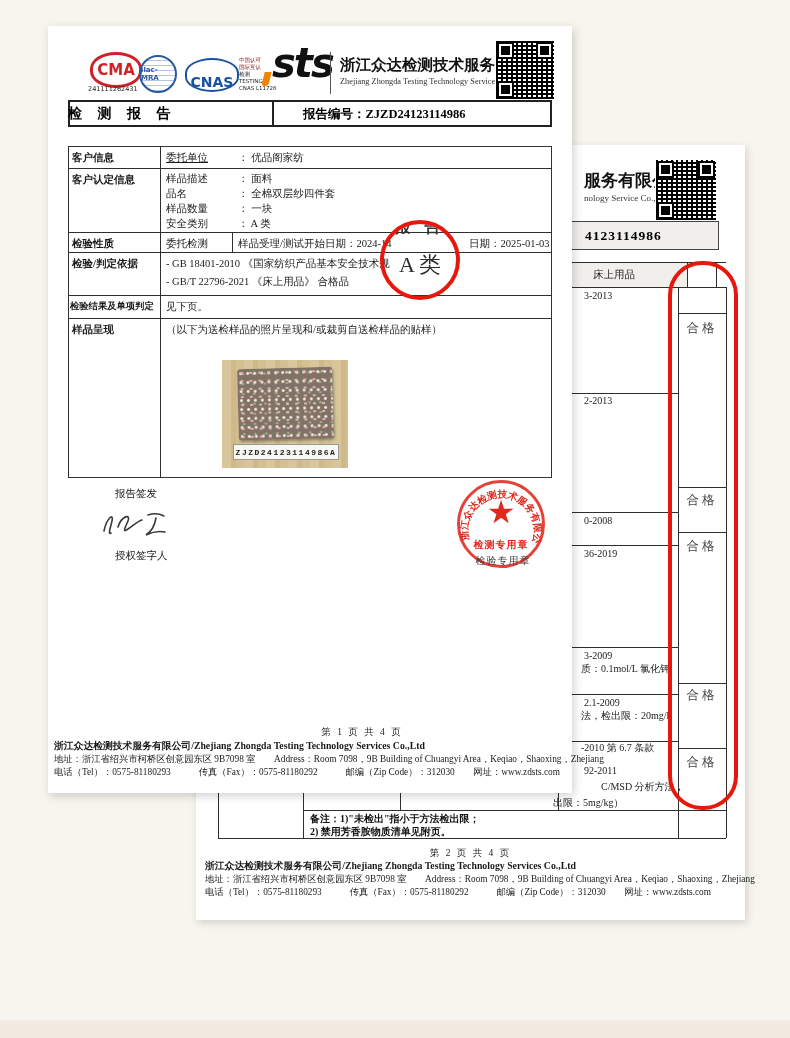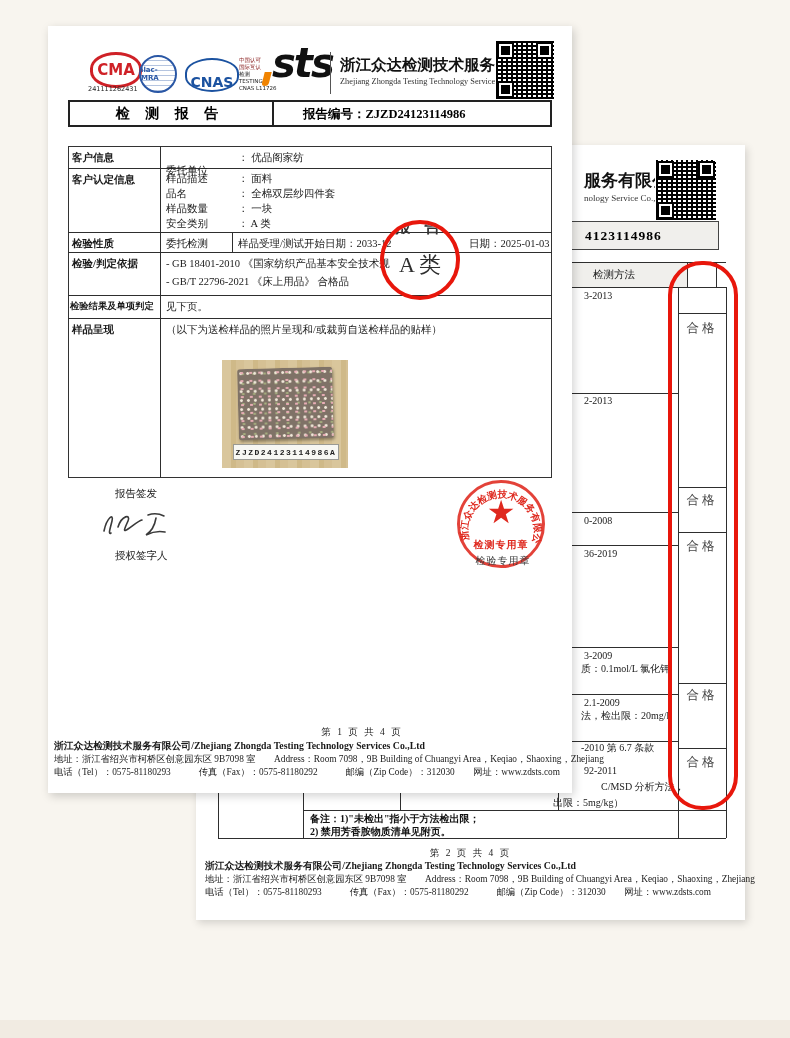--- a/index.html
+++ b/index.html
@@ -62,21 +62,21 @@
   </div>
 
   <div class="abs gray" style="left:500px;top:221px;width:217px;height:27px;border:1.5px solid #444;z-index:2;"></div>
   <div class="t" style="left:585px;top:227px;z-index:2;font-weight:bold;font-size:13.5px;letter-spacing:1px;color:#000;">4123114986</div>
 
   <div class="abs gray" style="left:540px;top:262px;width:147px;height:25px;z-index:2;"></div>
   <div class="ln" style="left:540px;top:262px;width:186px;z-index:2;"></div>
   <div class="ln" style="left:540px;top:287px;width:186px;z-index:2;"></div>
   <div class="vln" style="left:687px;top:262px;height:25px;z-index:2;"></div>
   <div class="vln" style="left:716px;top:262px;height:25px;z-index:2;"></div>
-  <div class="t" style="left:593px;top:268px;z-index:2;color:#222;font-size:10.5px;">检测方法</div>
+  <div class="t" style="left:593px;top:268px;z-index:2;color:#222;font-size:10.5px;">床上用品</div>
 
   <div class="vln" style="left:678px;top:287px;height:551px;z-index:2;"></div>
   <div class="vln" style="left:726px;top:287px;height:551px;z-index:2;"></div>
 
   <div class="ln" style="left:678px;top:313px;width:48px;z-index:2;"></div>
   <div class="ln" style="left:678px;top:487px;width:48px;z-index:2;"></div>
   <div class="ln" style="left:678px;top:532px;width:48px;z-index:2;"></div>
   <div class="ln" style="left:678px;top:683px;width:48px;z-index:2;"></div>
   <div class="ln" style="left:678px;top:748px;width:48px;z-index:2;"></div>
 
@@ -150,49 +150,49 @@
   <div class="t" style="left:340px;top:55px;z-index:4;font-weight:bold;font-size:15.5px;color:#111;">浙江众达检测技术服务有限公司</div>
   <div class="t" style="left:340px;top:77px;z-index:4;font-size:8.3px;color:#333;">Zhejiang Zhongda Testing Technology Service Co.,Ltd</div>
   <div class="qr" style="left:495px;top:40px;width:58px;height:58px;z-index:4;">
     <div class="eye" style="left:1px;top:1px;"></div>
     <div class="eye" style="right:1px;top:1px;"></div>
     <div class="eye" style="left:1px;bottom:1px;"></div>
   </div>
 
   <div class="abs" style="left:68px;top:100px;width:484px;height:27px;border:2px solid #222;box-sizing:border-box;z-index:4;"></div>
   <div class="vln" style="left:272px;top:100px;height:27px;z-index:4;background:#222;width:2px;"></div>
-  <div class="t" style="left:68px;top:105px;width:204px;text-align:center;z-index:4;font-weight:bold;font-size:14px;letter-spacing:6px;color:#000;">检 测 报 告</div>
+  <div class="t" style="left:68px;top:105px;width:204px;text-align:left;z-index:4;font-weight:bold;font-size:14px;letter-spacing:6px;color:#000;">检 测 报 告</div>
   <div class="t" style="left:303px;top:106px;z-index:4;font-weight:bold;font-size:12.5px;color:#000;">报告编号：ZJZD24123114986</div>
 
   <div class="abs" style="left:68px;top:146px;width:484px;height:332px;border:1.5px solid #333;box-sizing:border-box;z-index:4;"></div>
   <div class="ln" style="left:68px;top:168px;width:484px;z-index:4;"></div>
   <div class="ln" style="left:68px;top:232px;width:484px;z-index:4;"></div>
   <div class="ln" style="left:68px;top:252px;width:484px;z-index:4;"></div>
   <div class="ln" style="left:68px;top:295px;width:484px;z-index:4;"></div>
   <div class="ln" style="left:68px;top:318px;width:484px;z-index:4;"></div>
   <div class="vln" style="left:160px;top:146px;height:332px;z-index:4;"></div>
   <div class="vln" style="left:232px;top:232px;height:20px;z-index:4;"></div>
 
   <div class="t" style="left:72px;top:151px;z-index:4;font-weight:bold;">客户信息</div>
-  <div class="t" style="left:166px;top:164px;z-index:4;">委托单位</div>
+  <div class="t" style="left:166px;top:151px;z-index:4;text-decoration:underline;">委托单位</div>
   <div class="t" style="left:238px;top:151px;z-index:4;">： 优品阁家纺</div>
 
   <div class="t" style="left:72px;top:173px;z-index:4;font-weight:bold;">客户认定信息</div>
   <div class="t" style="left:166px;top:172px;z-index:4;">样品描述</div>
   <div class="t" style="left:238px;top:172px;z-index:4;">： 面料</div>
   <div class="t" style="left:166px;top:187px;z-index:4;">品名</div>
   <div class="t" style="left:238px;top:187px;z-index:4;">： 全棉双层纱四件套</div>
   <div class="t" style="left:166px;top:202px;z-index:4;">样品数量</div>
   <div class="t" style="left:238px;top:202px;z-index:4;">： 一块</div>
   <div class="t" style="left:166px;top:217px;z-index:4;">安全类别</div>
   <div class="t" style="left:238px;top:217px;z-index:4;">： A 类</div>
 
   <div class="t" style="left:72px;top:237px;z-index:4;font-weight:bold;">检验性质</div>
   <div class="t" style="left:166px;top:237px;z-index:4;">委托检测</div>
-  <div class="t" style="left:238px;top:237px;z-index:4;">样品受理/测试开始日期：2033-12</div>
+  <div class="t" style="left:238px;top:237px;z-index:4;">样品受理/测试开始日期：2024-14</div>
   <div class="t" style="left:445px;top:237px;z-index:4;margin-left:24px;">日期：2025-01-03</div>
 
   <div class="t" style="left:72px;top:257px;z-index:4;font-weight:bold;">检验/判定依据</div>
   <div class="t" style="left:166px;top:257px;z-index:4;">- GB 18401-2010 《国家纺织产品基本安全技术规</div>
   <div class="t" style="left:166px;top:275px;z-index:4;">- GB/T 22796-2021 《床上用品》 合格品</div>
 
   <div class="t" style="left:70px;top:300px;z-index:4;font-weight:bold;font-size:9.3px;">检验结果及单项判定</div>
   <div class="t" style="left:166px;top:300px;z-index:4;">见下页。</div>
 
   <div class="t" style="left:72px;top:323px;z-index:4;font-weight:bold;">样品呈现</div>

